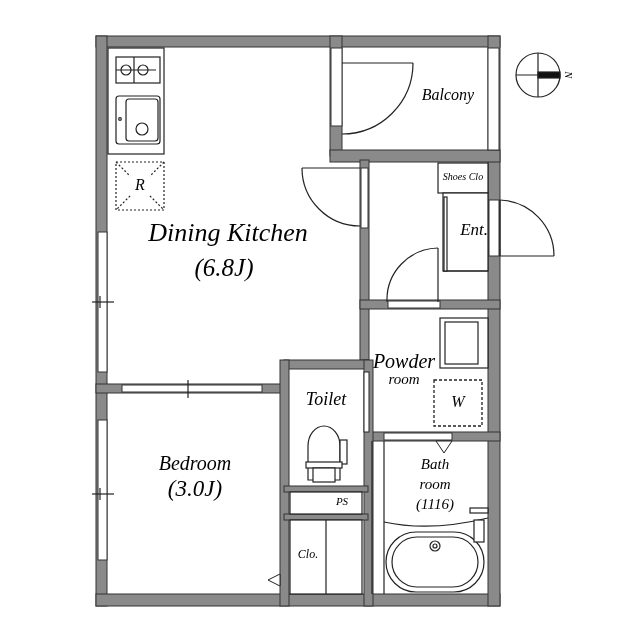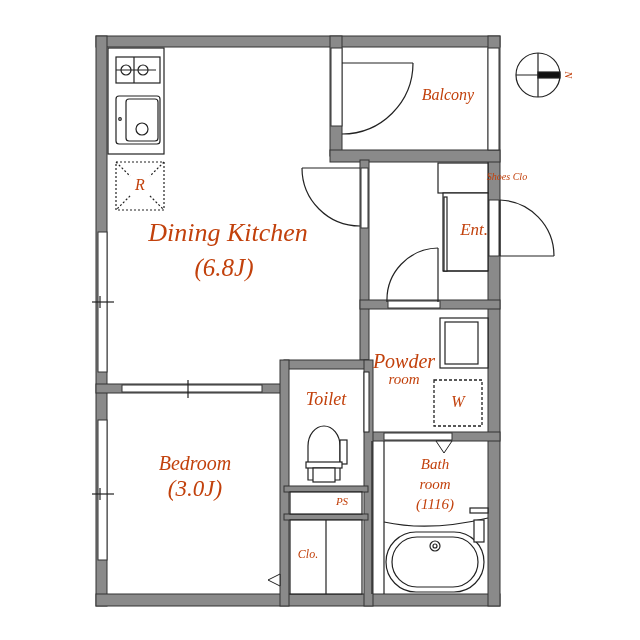--- a/index.html
+++ b/index.html
@@ -1,18 +1,18 @@
 <!DOCTYPE html>
 <html><head>
 <meta charset="utf-8">
 <style>
   html,body{margin:0;padding:0;background:#ffffff;}
   body{width:640px;height:640px;position:relative;overflow:hidden;font-family:"Liberation Serif","DejaVu Serif",serif;}
   #plan{position:absolute;left:0;top:0;width:640px;height:640px;}
-  .lbl{position:absolute;font-style:italic;color:#c2410c;font-family:"Liberation Serif","DejaVu Serif",serif;text-align:center;white-space:nowrap;line-height:1.15;}
+  .lbl{position:absolute;font-style:italic;color:#000000;font-family:"Liberation Serif","DejaVu Serif",serif;text-align:center;white-space:nowrap;line-height:1.15;}
 </style>
 </head>
 <body>
 
 <svg id="plan" viewBox="0 0 640 640" xmlns="http://www.w3.org/2000/svg">
 
   <g fill="#8a8a8a" stroke="#333" stroke-width="1">
 
     <rect x="96" y="36" width="404" height="11"></rect>
 
@@ -161,21 +161,21 @@
 </svg>
 
 <div class="lbl" style="left:128px;top:218px;width:200px;font-size:26px;">Dining Kitchen</div>
 <div class="lbl" style="left:124px;top:254px;width:200px;font-size:25px;">(6.8J)</div>
 
 <div class="lbl" style="left:130px;top:452px;width:130px;font-size:20px;">Bedroom</div>
 <div class="lbl" style="left:130px;top:476px;width:130px;font-size:23px;">(3.0J)</div>
 
 <div class="lbl" style="left:410px;top:86px;width:76px;font-size:16px;">Balcony</div>
 
-<div class="lbl" style="left:438px;top:171px;width:50px;font-size:10px;margin-left:44px;">Shoes Clo</div>
+<div class="lbl" style="left:438px;top:171px;width:50px;font-size:10px;">Shoes Clo</div>
 <div class="lbl" style="left:446px;top:220px;width:42px;font-size:17px;text-align:right;">Ent.</div>
 
 <div class="lbl" style="left:370px;top:350px;width:68px;font-size:20px;">Powder</div>
 <div class="lbl" style="left:370px;top:371px;width:68px;font-size:15px;">room</div>
 <div class="lbl" style="left:434px;top:393px;width:48px;font-size:16px;">W</div>
 
 <div class="lbl" style="left:290px;top:389px;width:72px;font-size:18px;">Toilet</div>
 <div class="lbl" style="left:290px;top:495px;width:72px;font-size:11px;margin-left:16px;">PS</div>
 <div class="lbl" style="left:288px;top:548px;width:40px;font-size:12px;">Clo.</div>
 

